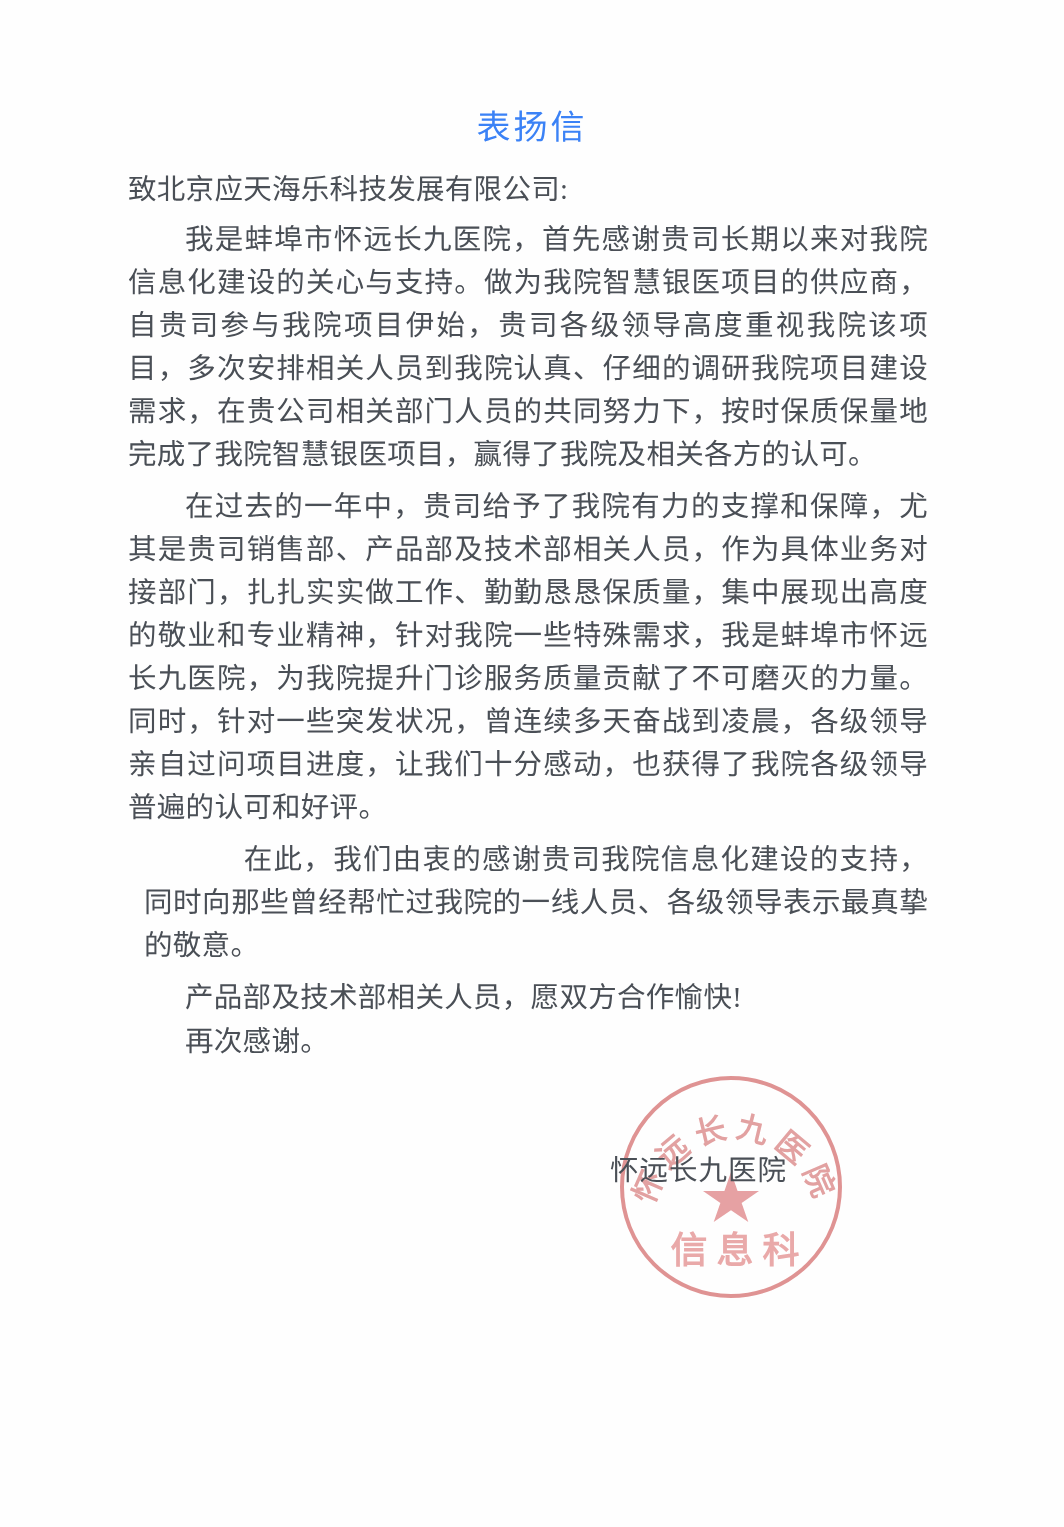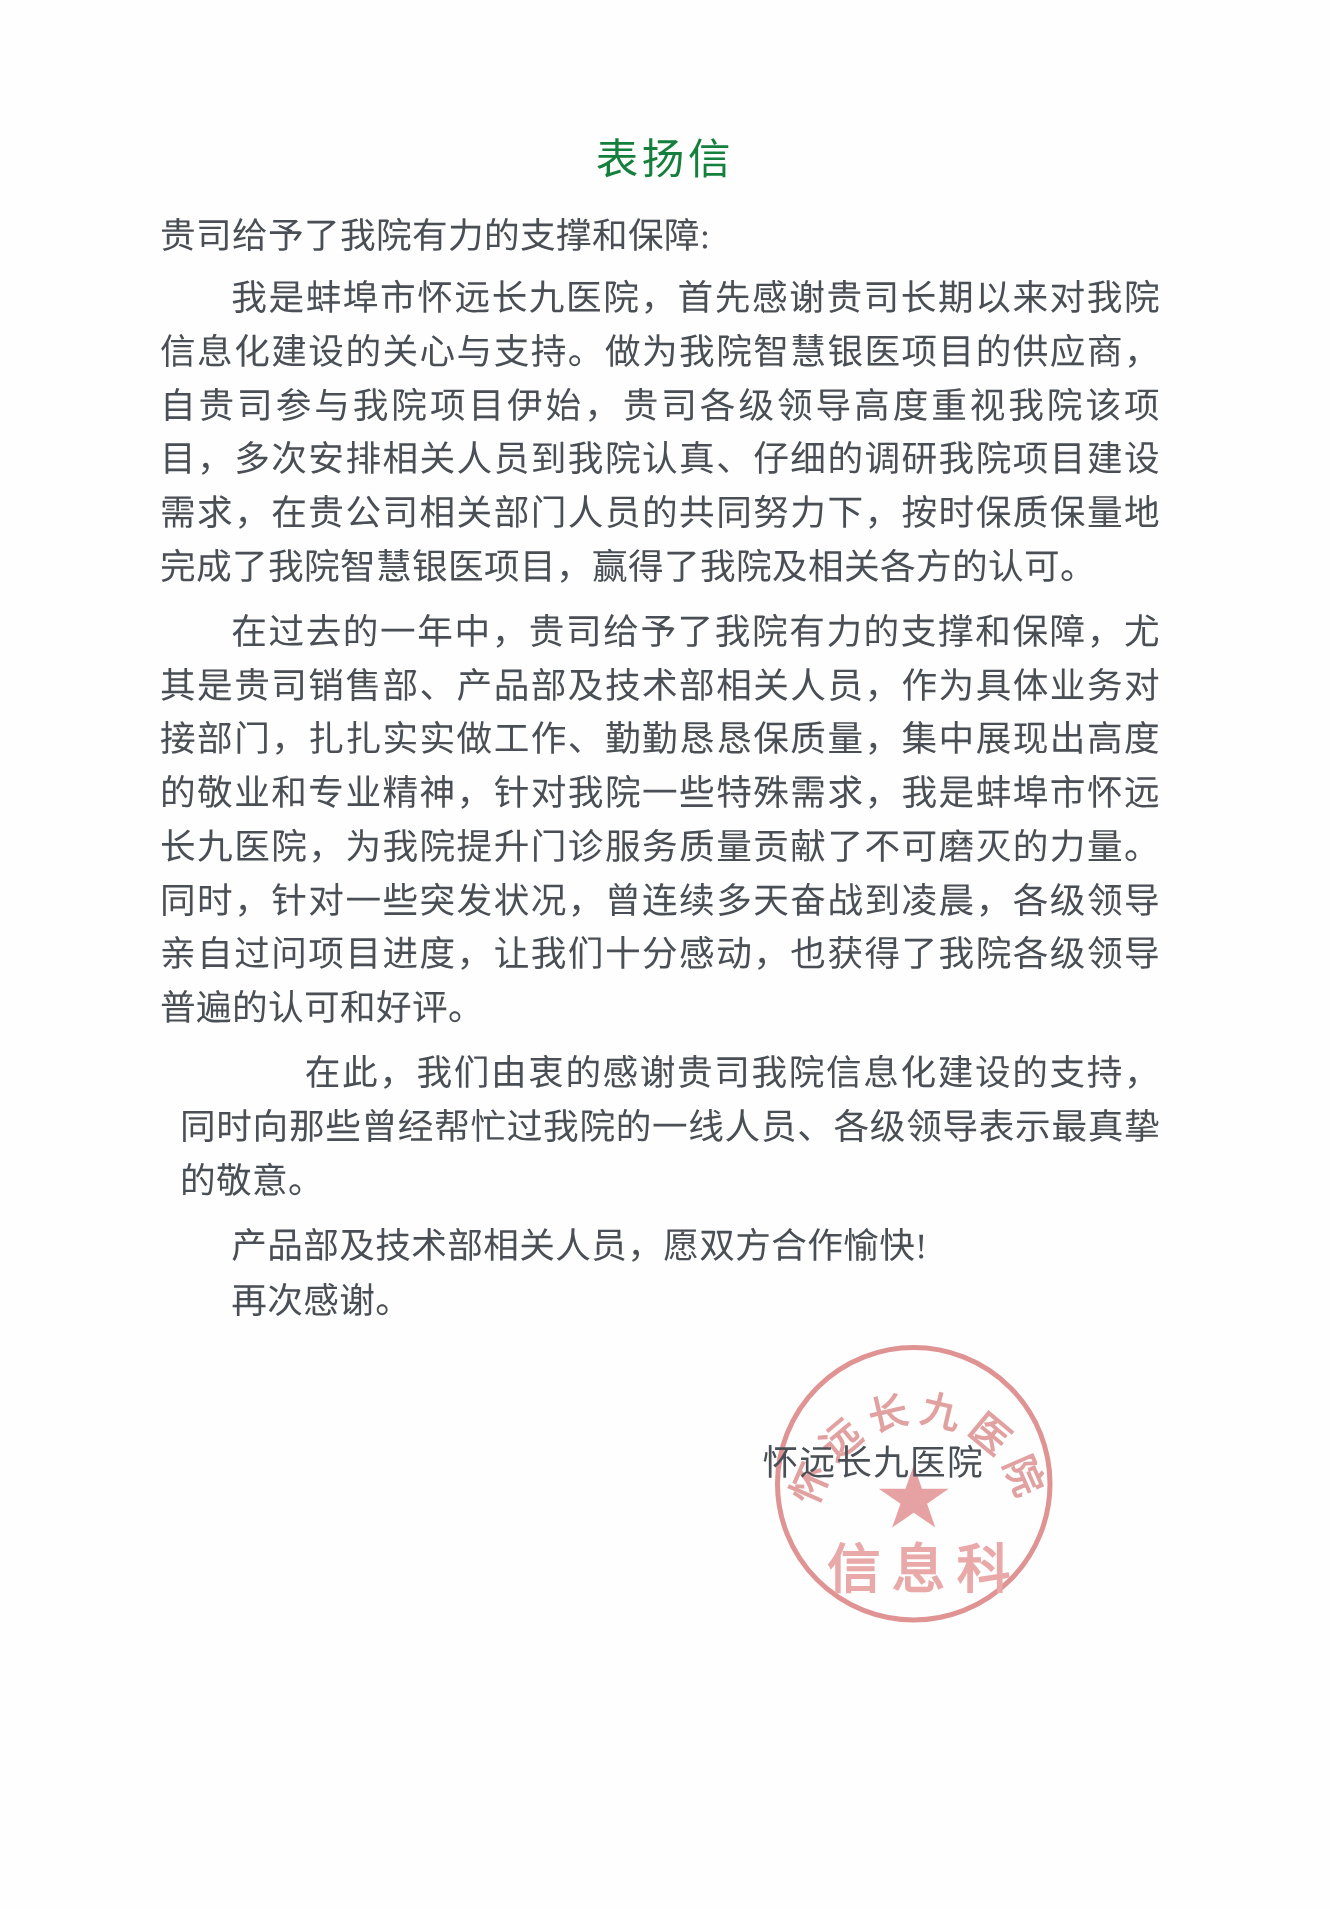--- a/index.html
+++ b/index.html
@@ -21,21 +21,21 @@
   }
   
   #doc-title {
     position: absolute;
     top: 100px;
     left: 0;
     width: 1064px;
     text-align: center;
     font-size: 34px;
     letter-spacing: 3px;
-    color: #15803d;
+    color: #3b82f6;
     font-family: "Liberation Serif", "DejaVu Serif", serif;
     font-weight: 400;
   }
   
   #body-block {
     position: absolute;
     top: 168px;
     left: 128px;
     width: 800px;
   }
@@ -102,21 +102,21 @@
     margin-left: -28px;
     background: #e59a9c;
     clip-path: polygon(50% 0%, 61.8% 35.2%, 100% 35.2%, 69% 57.3%, 80.9% 92.7%, 50% 70.8%, 19.1% 92.7%, 31% 57.3%, 0% 35.2%, 38.2% 35.2%);
   }
   #seal-bottom {
     position: absolute;
     left: 0;
     top: 140px;
     width: 222px;
     text-align: center;
-    font-size: 43px;
+    font-size: 37px;
     color: #e8a2a2;
     letter-spacing: 9px;
     text-indent: 9px;
     font-family: "Liberation Serif", "DejaVu Serif", serif;
     font-weight: 600;
   }
   #sign-name {
     position: absolute;
     top: 89px;
     left: 14px;
@@ -139,21 +139,21 @@
 </style>
 </head>
 <body>
 
 <div id="page">
 
   <div id="doc-title">表扬信</div>
 
   <div id="body-block">
 
-    <p class="para salutation">贵司给予了我院有力的支撑和保障:</p>
+    <p class="para salutation">致北京应天海乐科技发展有限公司:</p>
 
     <p class="para indent-2 gap-sm">我是蚌埠市怀远长九医院，首先感谢贵司长期以来对我院信息化建设的关心与支持。做为我院智慧银医项目的供应商，自贵司参与我院项目伊始，贵司各级领导高度重视我院该项目，多次安排相关人员到我院认真、仔细的调研我院项目建设需求，在贵公司相关部门人员的共同努力下，按时保质保量地完成了我院智慧银医项目，赢得了我院及相关各方的认可。</p>
 
     <p class="para indent-2 gap-md">在过去的一年中，贵司给予了我院有力的支撑和保障，尤其是贵司销售部、产品部及技术部相关人员，作为具体业务对接部门，扎扎实实做工作、勤勤恳恳保质量，集中展现出高度的敬业和专业精神，针对我院一些特殊需求，我是蚌埠市怀远长九医院，为我院提升门诊服务质量贡献了不可磨灭的力量。同时，针对一些突发状况，曾连续多天奋战到凌晨，各级领导亲自过问项目进度，让我们十分感动，也获得了我院各级领导普遍的认可和好评。</p>
 
     <p class="para indent-35 gap-md">在此，我们由衷的感谢贵司我院信息化建设的支持，同时向那些曾经帮忙过我院的一线人员、各级领导表示最真挚的敬意。</p>
 
     <p class="para indent-2 gap-md">产品部及技术部相关人员，愿双方合作愉快!</p>
 
     <p class="para indent-2 gap-lg">再次感谢。</p>

